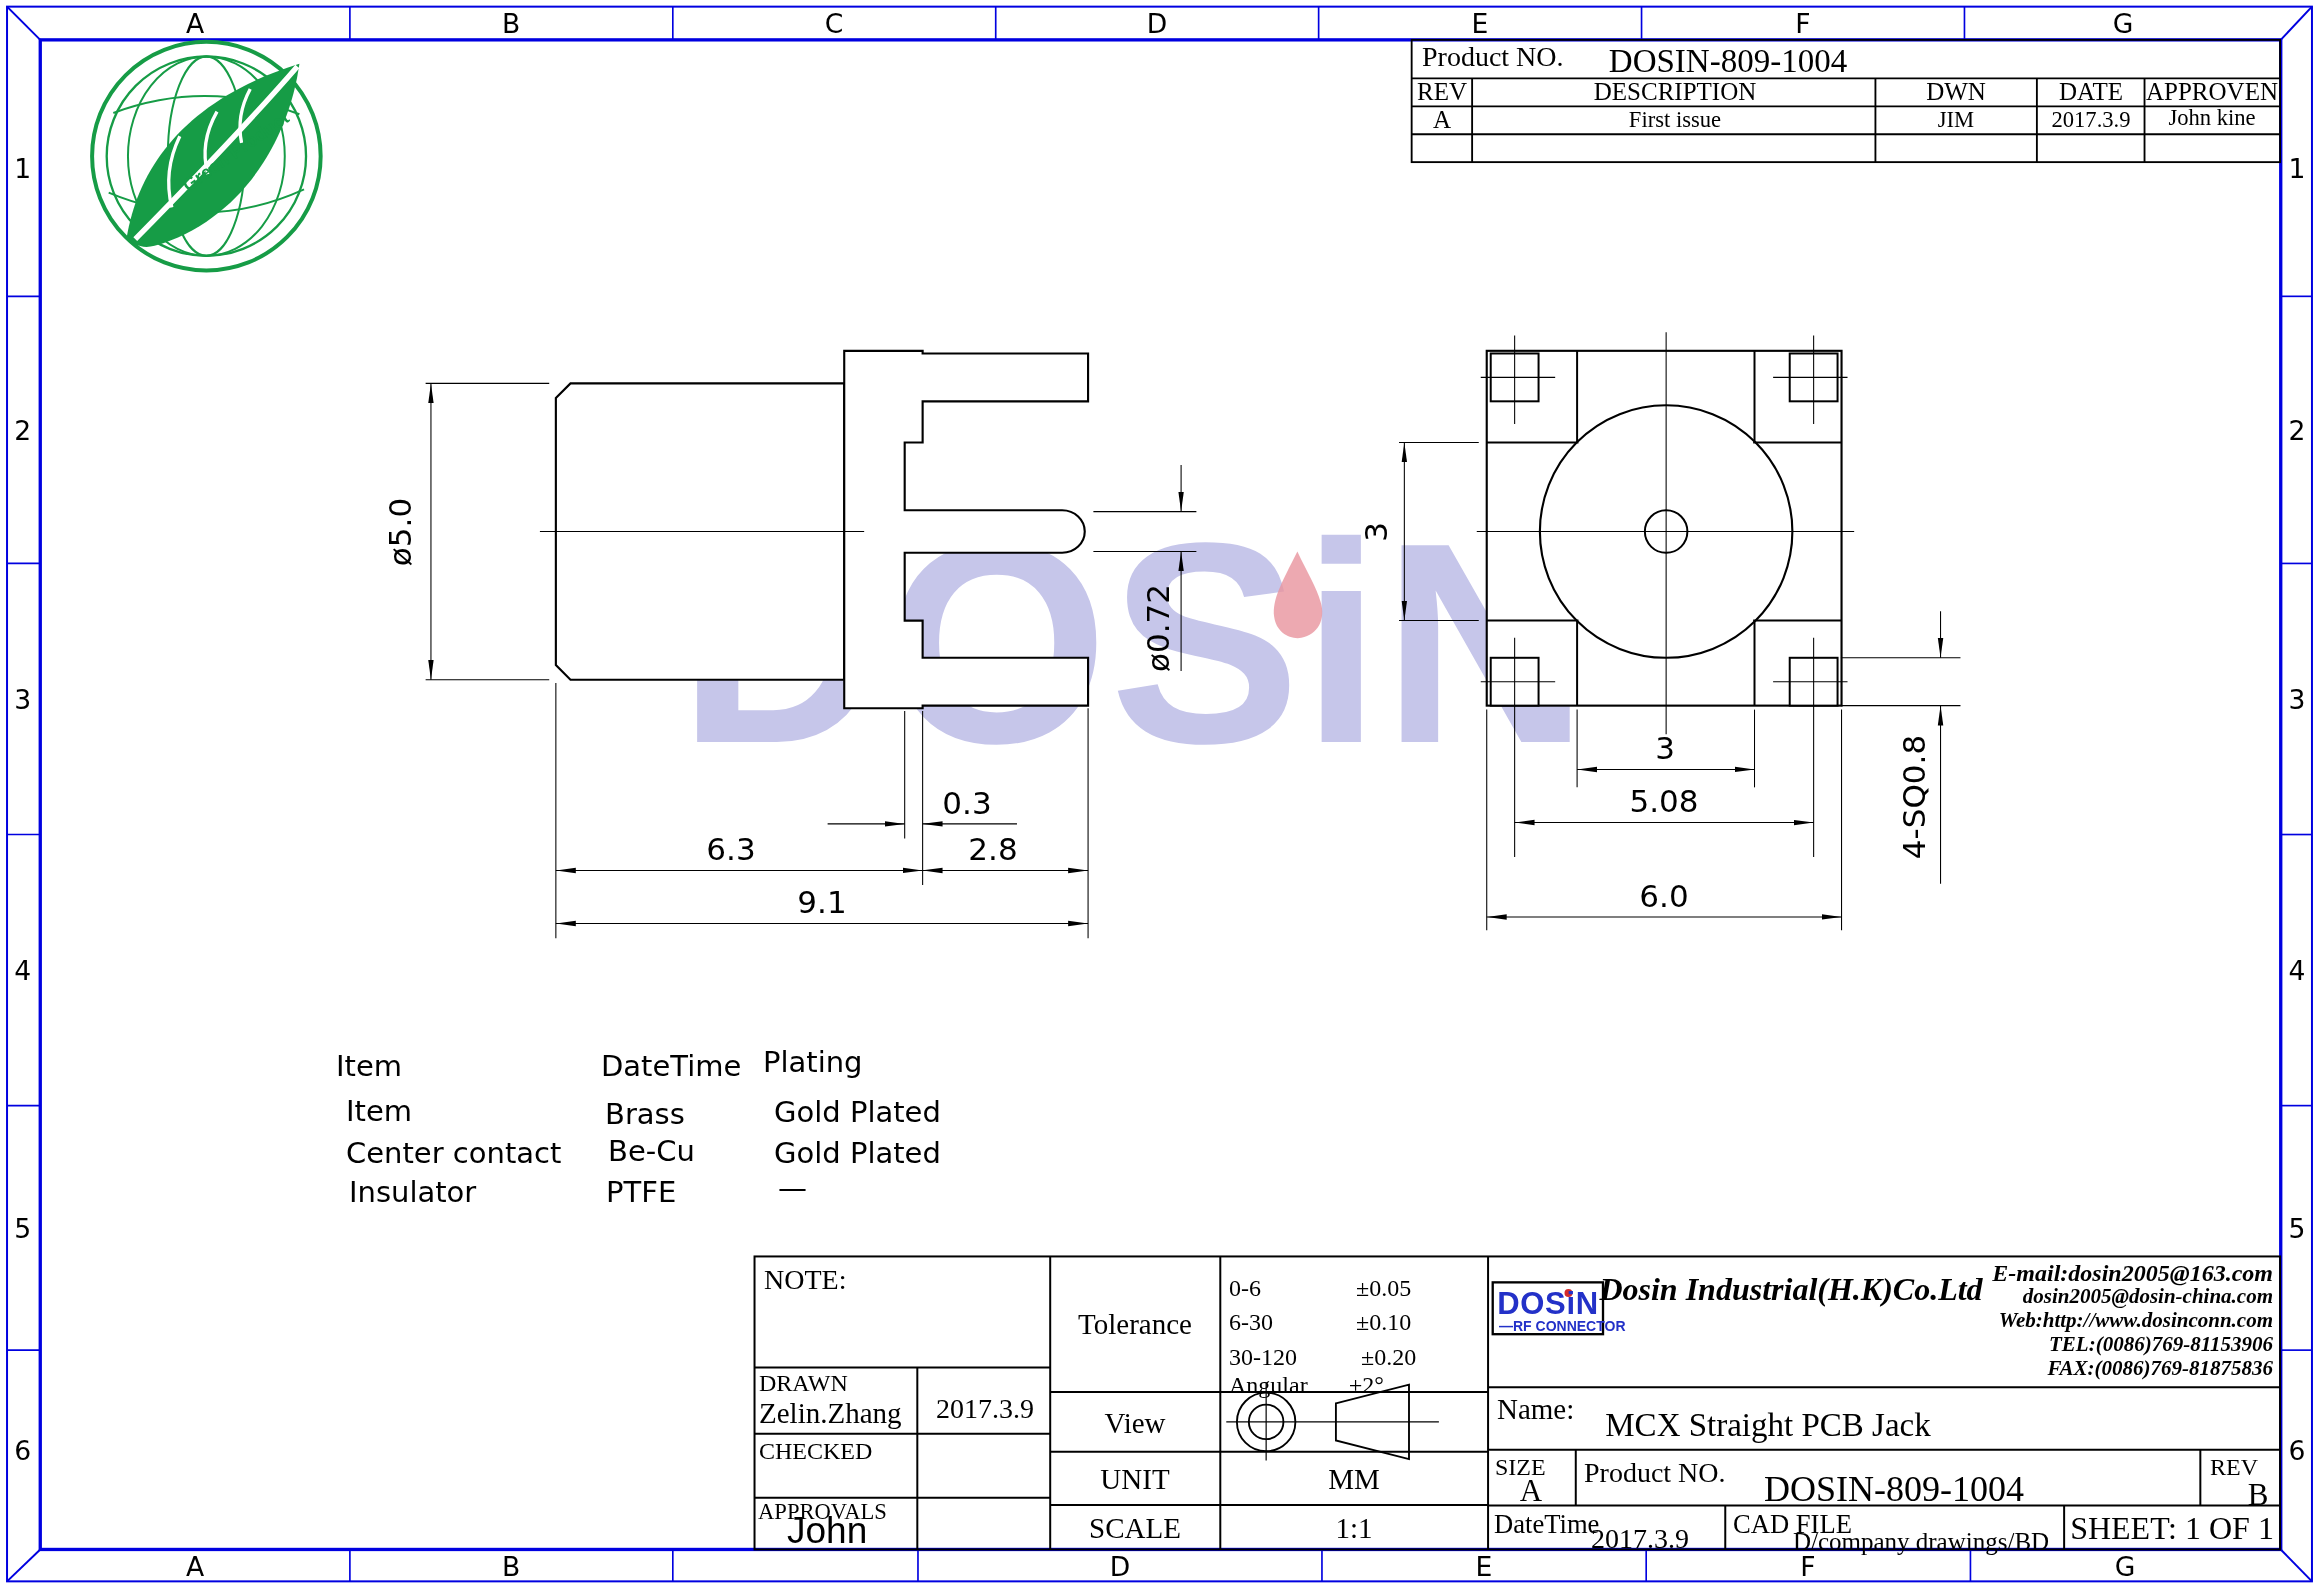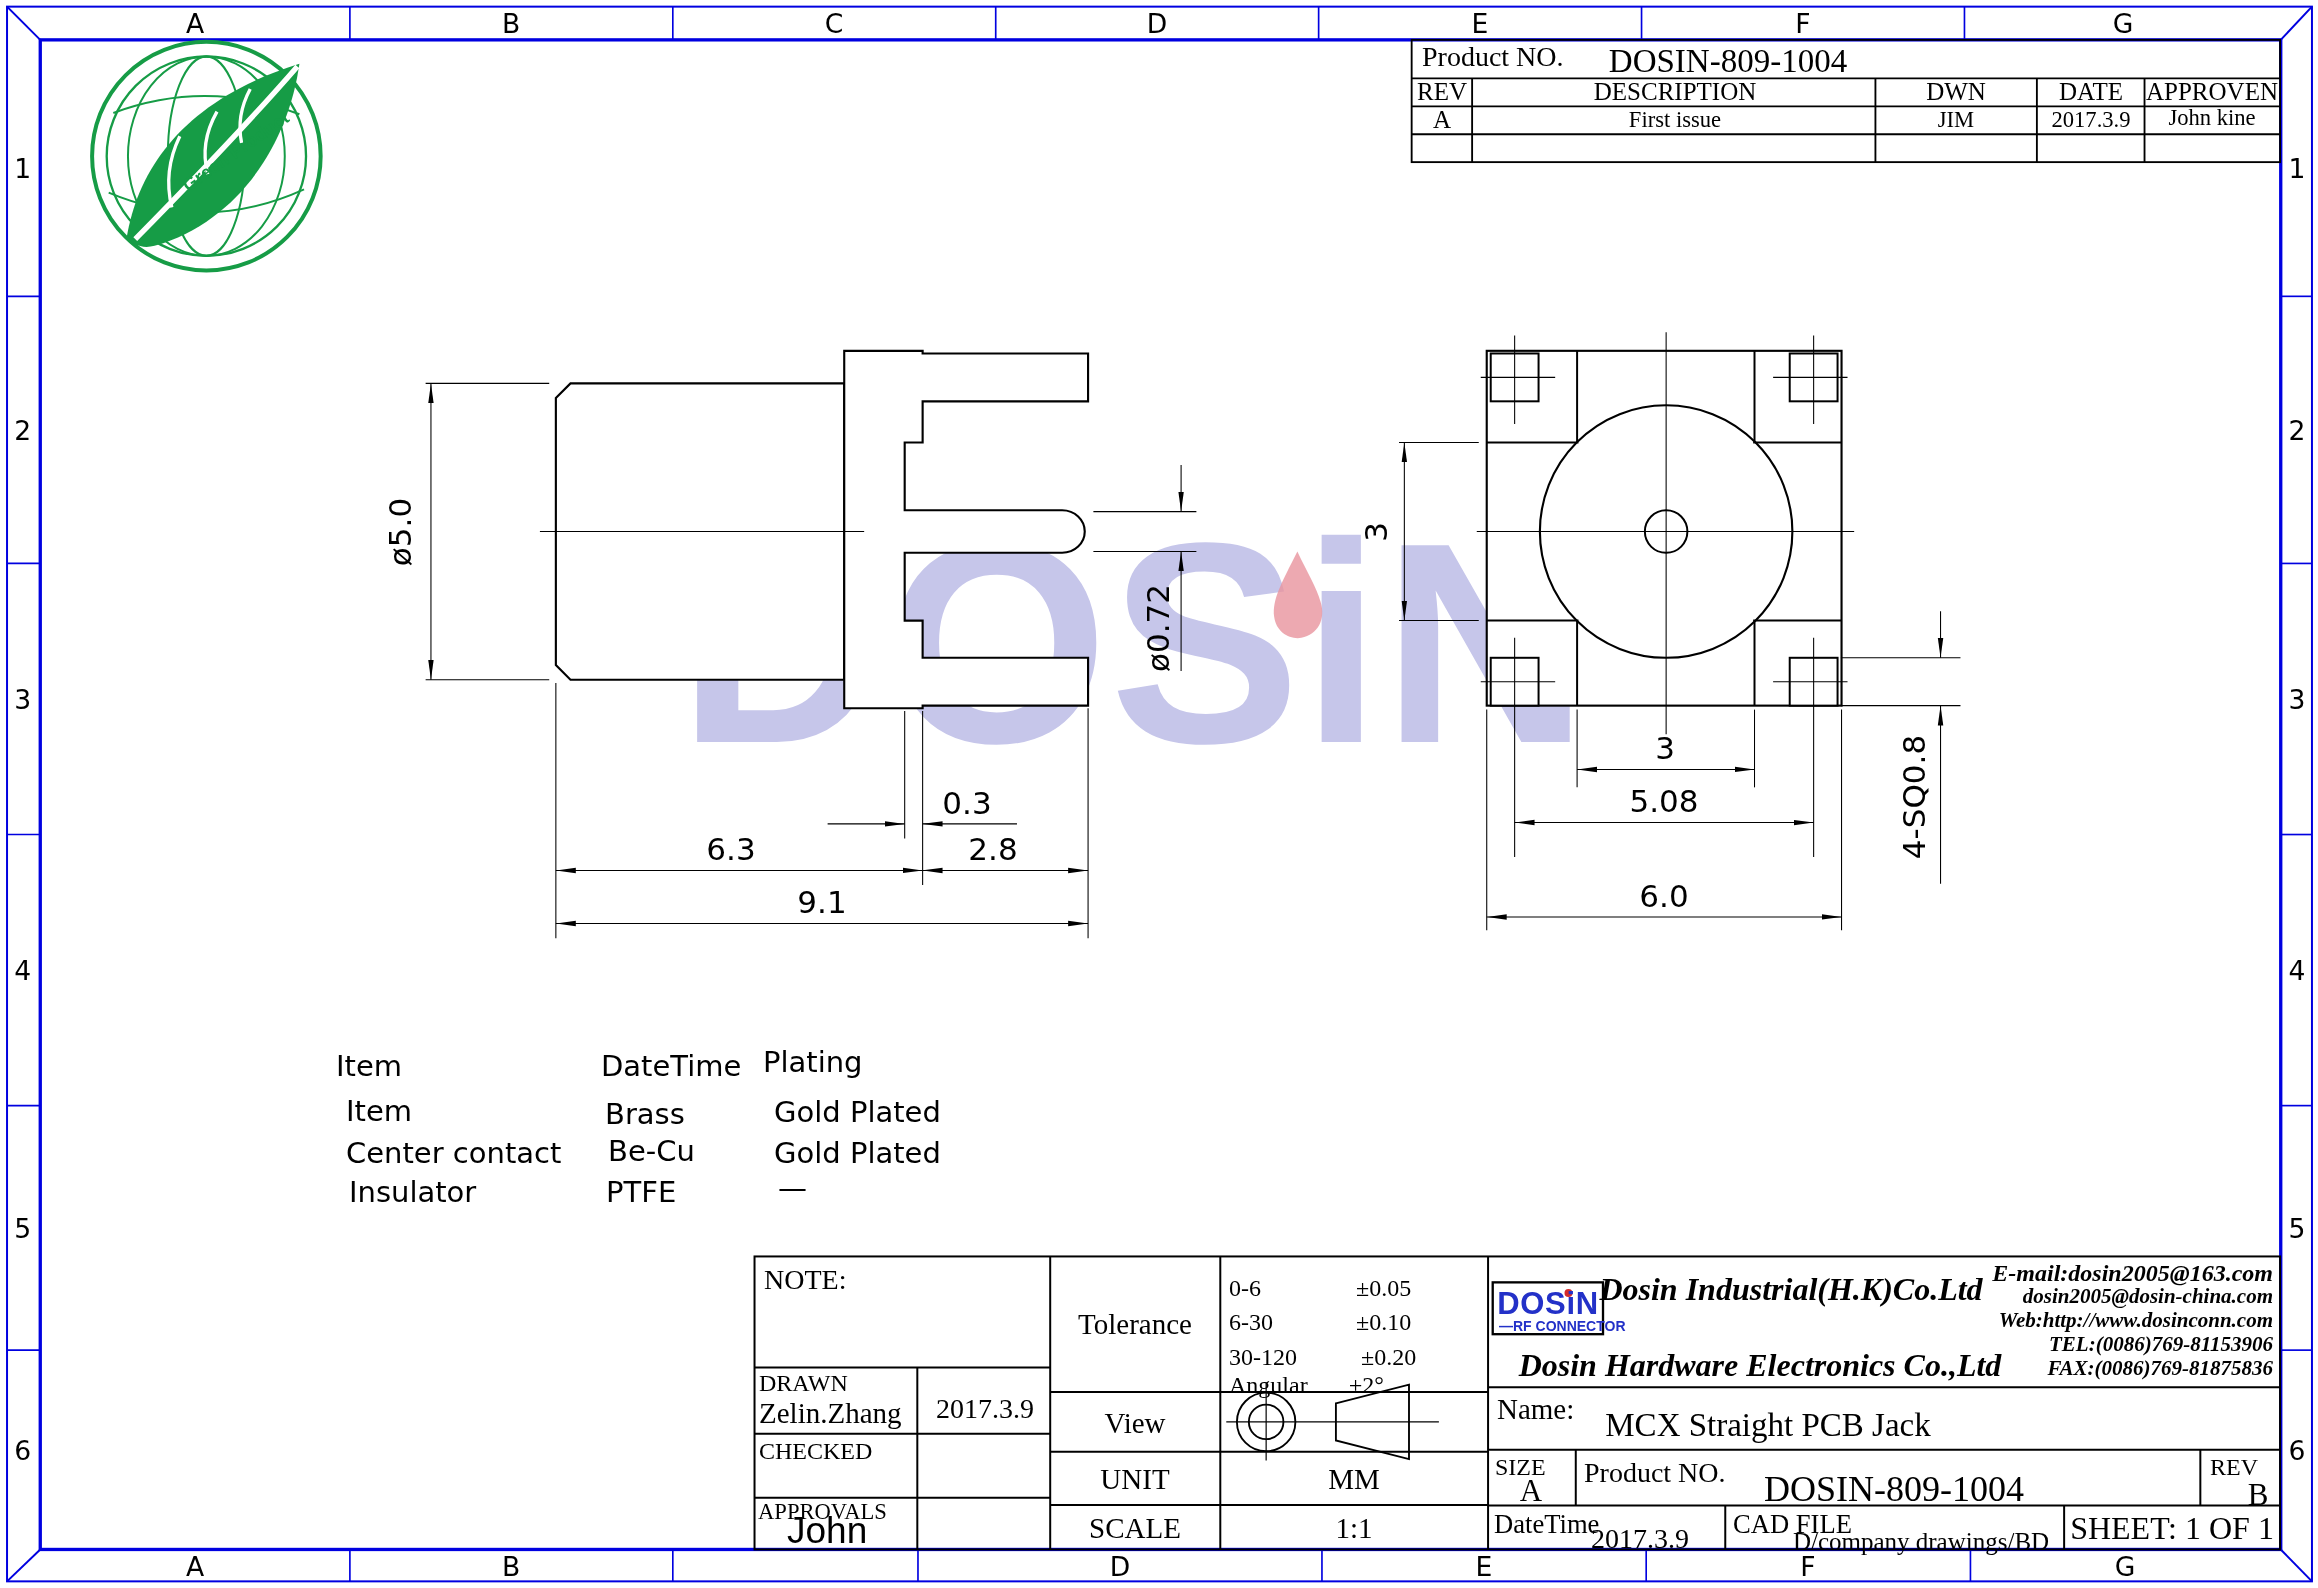--- a/index.html
+++ b/index.html
@@ -341,21 +341,20 @@
   <div class="txt cad tc" style="left:1135px;top:1479px;font-size:29px">UNIT</div>
   <div class="txt cad tc" style="left:1354px;top:1479px;font-size:29px">MM</div>
   <div class="txt cad tc" style="left:1135px;top:1528px;font-size:29px">SCALE</div>
   <div class="txt cad tc" style="left:1354px;top:1528px;font-size:29px">1:1</div>
 
   <div class="txt tc blue" style="left:1548px;top:1304px;font-family:'Liberation Sans',sans-serif;
        font-size:31px;font-weight:800;letter-spacing:0.7px">DOSiN</div>
   <div class="txt blue right" style="left:1499px;top:1318px;width:100px;font-family:'Liberation Sans',sans-serif;
        font-size:14px;font-weight:bold">—RF CONNECTOR</div>
   <div class="txt cad it tc" style="left:1791px;top:1289px;font-size:32px">Dosin Industrial(H.K)Co.Ltd</div>
-  <div class="txt cad it tc" style="left:1760px;top:1365px;font-size:32px">Dosin Hardware Electronics Co.,Ltd</div>
   <div class="txt cad it right" style="left:1987px;top:1260px;width:286px;font-size:24px">E-mail:dosin2005@163.com</div>
   <div class="txt cad it right" style="left:1987px;top:1284px;width:286px;font-size:21px">dosin2005@dosin-china.com</div>
   <div class="txt cad it right" style="left:1987px;top:1308px;width:286px;font-size:21px">Web:http://www.dosinconn.com</div>
   <div class="txt cad it right" style="left:1987px;top:1332px;width:286px;font-size:21px">TEL:(0086)769-81153906</div>
   <div class="txt cad it right" style="left:1987px;top:1356px;width:286px;font-size:21px">FAX:(0086)769-81875836</div>
 
   <div class="txt cad" style="left:1497px;top:1393px;font-size:29px">Name:</div>
   <div class="txt cad tc" style="left:1768px;top:1425px;font-size:33px">MCX Straight PCB Jack</div>
 
   <div class="txt cad" style="left:1495px;top:1454px;font-size:24px">SIZE</div>

